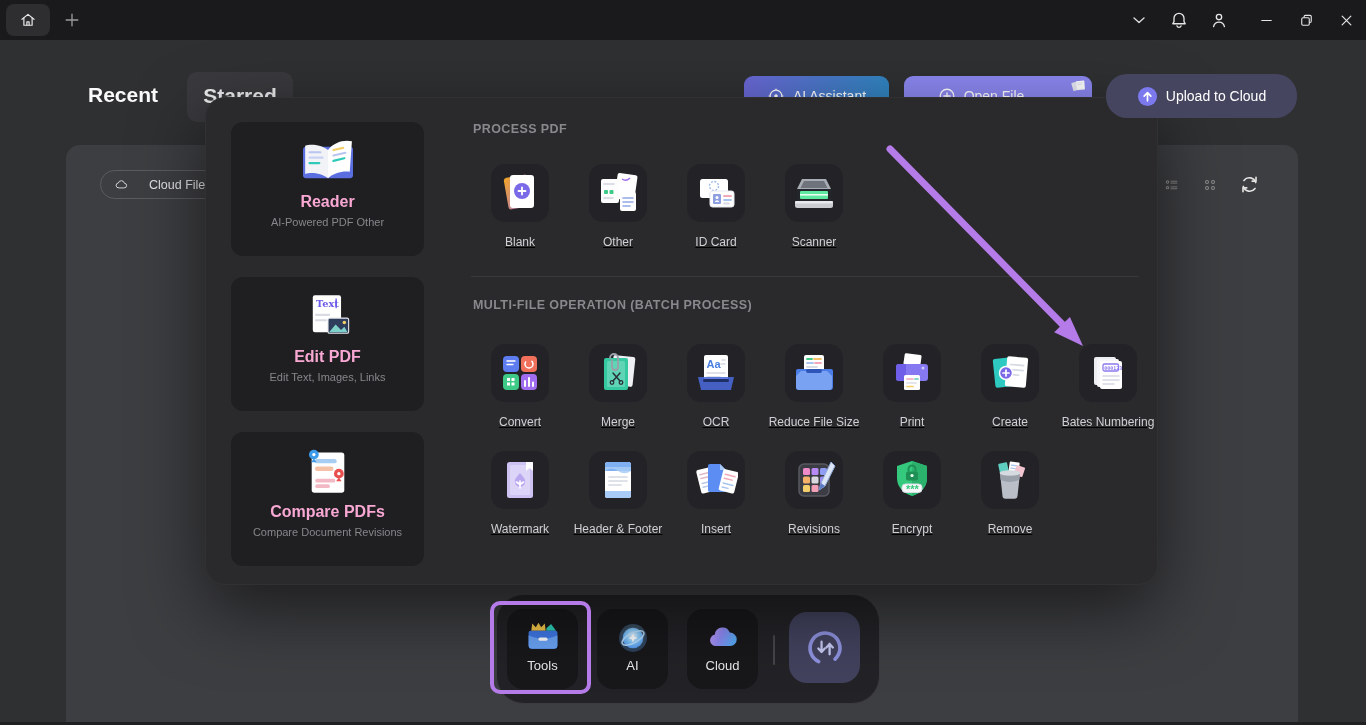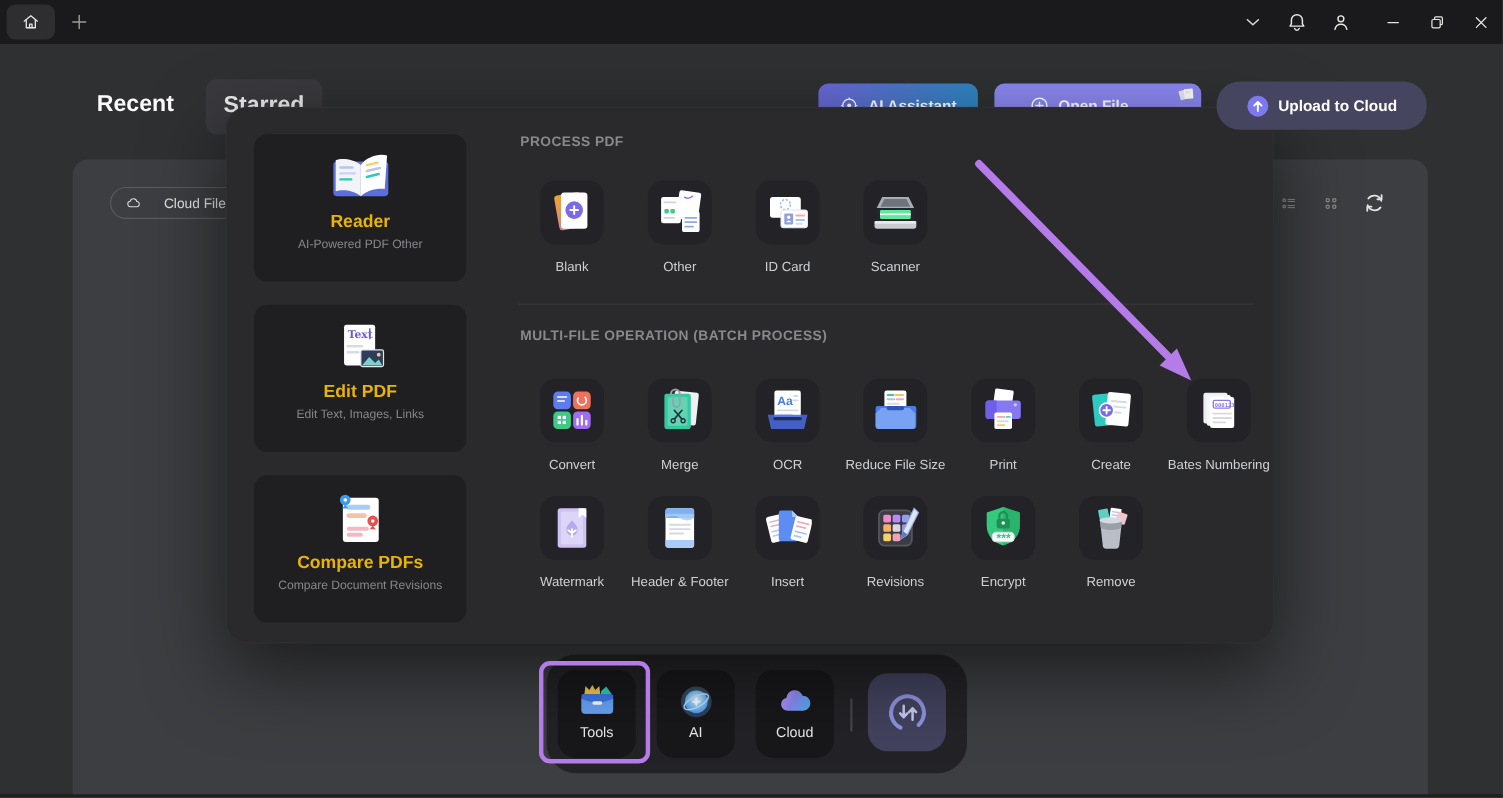--- a/index.html
+++ b/index.html
@@ -12,51 +12,51 @@
   .titlebar{position:absolute;left:0;top:0;width:1366px;height:40px;background:#1a1a1c;z-index:7;}
   .home-tab{position:absolute;left:6px;top:4px;width:44px;height:32px;background:#2e2e31;border-radius:8px;display:flex;align-items:center;justify-content:center;}
   .home-tab .ic{width:18px;height:18px;}
   .tb-ic{position:absolute;top:10px;width:20px;height:20px;}
   .winctl{position:absolute;top:0;width:40px;height:40px;display:flex;align-items:center;justify-content:center;}
   .winctl .ic{width:19px;height:19px;}
 
   
   .tab-recent{position:absolute;left:88px;top:83px;font-size:21px;font-weight:bold;color:#fafafa;z-index:2;}
   .tab-starred{position:absolute;left:187px;top:72px;width:106px;height:50px;background:#3a3a3e;border-radius:10px;text-align:center;box-sizing:border-box;padding-top:12px;font-size:21px;font-weight:bold;color:#ececee;z-index:2;}
-  .btn{position:absolute;display:flex;align-items:center;justify-content:center;gap:8px;color:#fff;font-weight:bold;font-size:14px;z-index:2;}
+  .btn{position:absolute;display:flex;align-items:center;justify-content:center;gap:8px;color:#fff;font-weight:normal;font-size:14px;z-index:2;}
   .btn-ai{left:744px;top:76px;width:145px;height:40px;border-radius:9px;background:linear-gradient(100deg,#6b67d6 0%,#4579c6 60%,#2e86c0 100%);}
   .btn-open{left:904px;top:76px;width:188px;height:40px;border-radius:9px;background:#8b87f0;padding-right:34px;box-sizing:border-box;}
   .btn-upload{left:1106px;top:74px;width:191px;height:44px;border-radius:21px;background:#45455f;z-index:6;}
   .btn .ic{width:18px;height:18px;}
   .btn-upload .ic{width:21px;height:21px;}
   .open-papers{position:absolute;right:4px;top:0px;width:54px;height:38px;}
 
   
   .panel{position:absolute;left:66px;top:145px;width:1232px;height:580px;background:#3d3e41;border-radius:14px 14px 0 0;z-index:1;}
   .cloud-pill{position:absolute;left:34px;top:25px;height:29px;box-sizing:border-box;border:1px solid #5c5c60;border-radius:15px;display:flex;align-items:center;gap:20px;padding:0 13px;color:#e2e2e4;font-size:12.5px;}
   .cloud-pill .ic{width:15px;height:15px;}
   .view-ic{position:absolute;top:31px;width:20px;height:18px;}
   .bottom-strip{position:absolute;left:0;bottom:0;width:1366px;height:3px;background:#202023;z-index:6;}
 
   
   .popup{position:absolute;left:205px;top:97px;width:953px;height:488px;background:#2a2a2d;border-radius:20px;border:1px solid rgba(255,255,255,0.035);box-shadow:0 24px 70px rgba(0,0,0,0.55);z-index:5;box-sizing:border-box;}
   .feature-cards{position:absolute;left:25px;top:24px;width:193px;display:flex;flex-direction:column;gap:21px;}
   .feature-card{height:134px;border-radius:12px;background:#1f1f22;text-align:center;}
   .feature-icon{margin-top:14px;height:52px;display:flex;align-items:center;justify-content:center;}
   .feature-icon svg{width:62px;height:50px;}
-  .feature-title{margin-top:5px;font-size:16px;font-weight:bold;color:#eab308;}
+  .feature-title{margin-top:5px;font-size:16px;font-weight:bold;color:#f9a8d4;}
   .feature-sub{margin-top:5px;font-size:11px;color:#87878b;}
   .popup-right{position:absolute;left:265px;top:0;width:690px;height:100%;}
   .sec-h{position:absolute;left:2px;font-size:12.5px;font-weight:bold;color:#89898d;letter-spacing:0.4px;}
   #sec-h1{top:24px;}
   #sec-h2{top:200px;}
   .tile-grid{position:absolute;left:0;display:flex;flex-wrap:wrap;width:690px;}
   #create-grid{top:66px;}
   #batch-grid{top:246px;}
-  .tile-cell{width:98px;height:107px;display:flex;flex-direction:column;align-items:center;}
+  .tile-cell{width:98px;height:107px;display:flex;flex-direction:column;align-items:center;text-decoration:underline;}
   .tile-box{width:58px;height:58px;border-radius:14px;background:#232327;display:flex;align-items:center;justify-content:center;}
   .tile-box svg{width:44px;height:44px;}
   .tile-label{margin-top:13px;font-size:12px;color:#cfd0d3;white-space:nowrap;}
   .popup-divider{position:absolute;left:265px;top:178px;width:668px;height:1px;background:#39393d;}
 
   
   .dock{position:absolute;left:496px;top:594px;width:384px;height:110px;border-radius:28px;background:#232327;border:1px solid #3c3c40;z-index:3;box-sizing:border-box;}
   .dock-items{position:absolute;left:10px;top:14px;display:flex;gap:19px;}
   .dock-tile{width:71px;height:80px;border-radius:16px;background:#18181b;display:flex;flex-direction:column;align-items:center;}
   .dock-ic{margin-top:10px;height:38px;display:flex;align-items:center;justify-content:center;}

